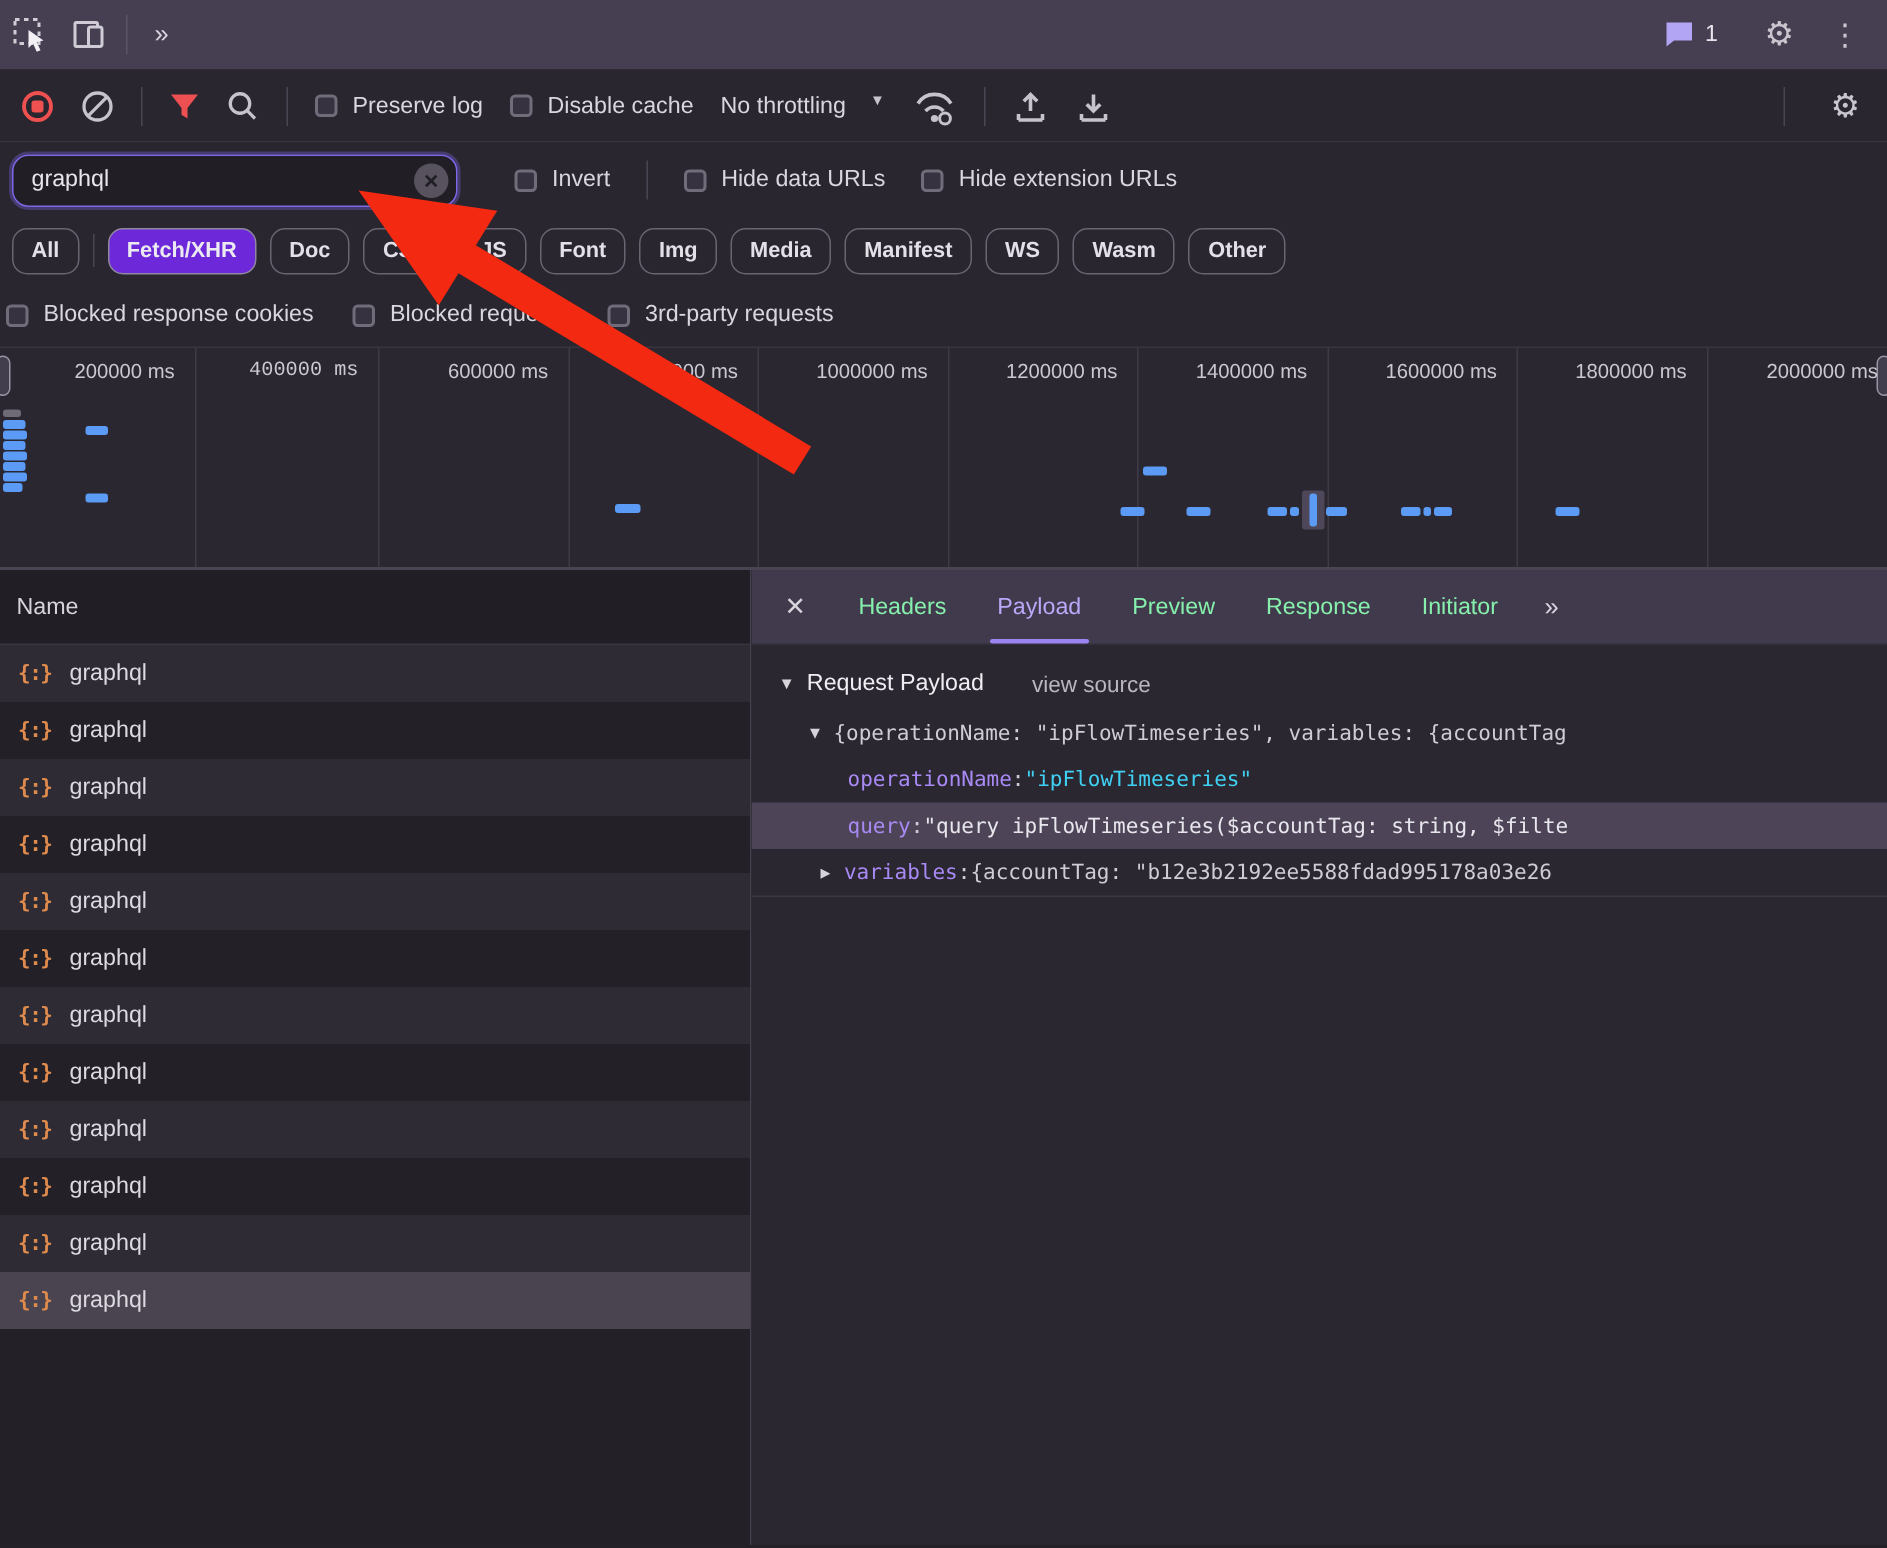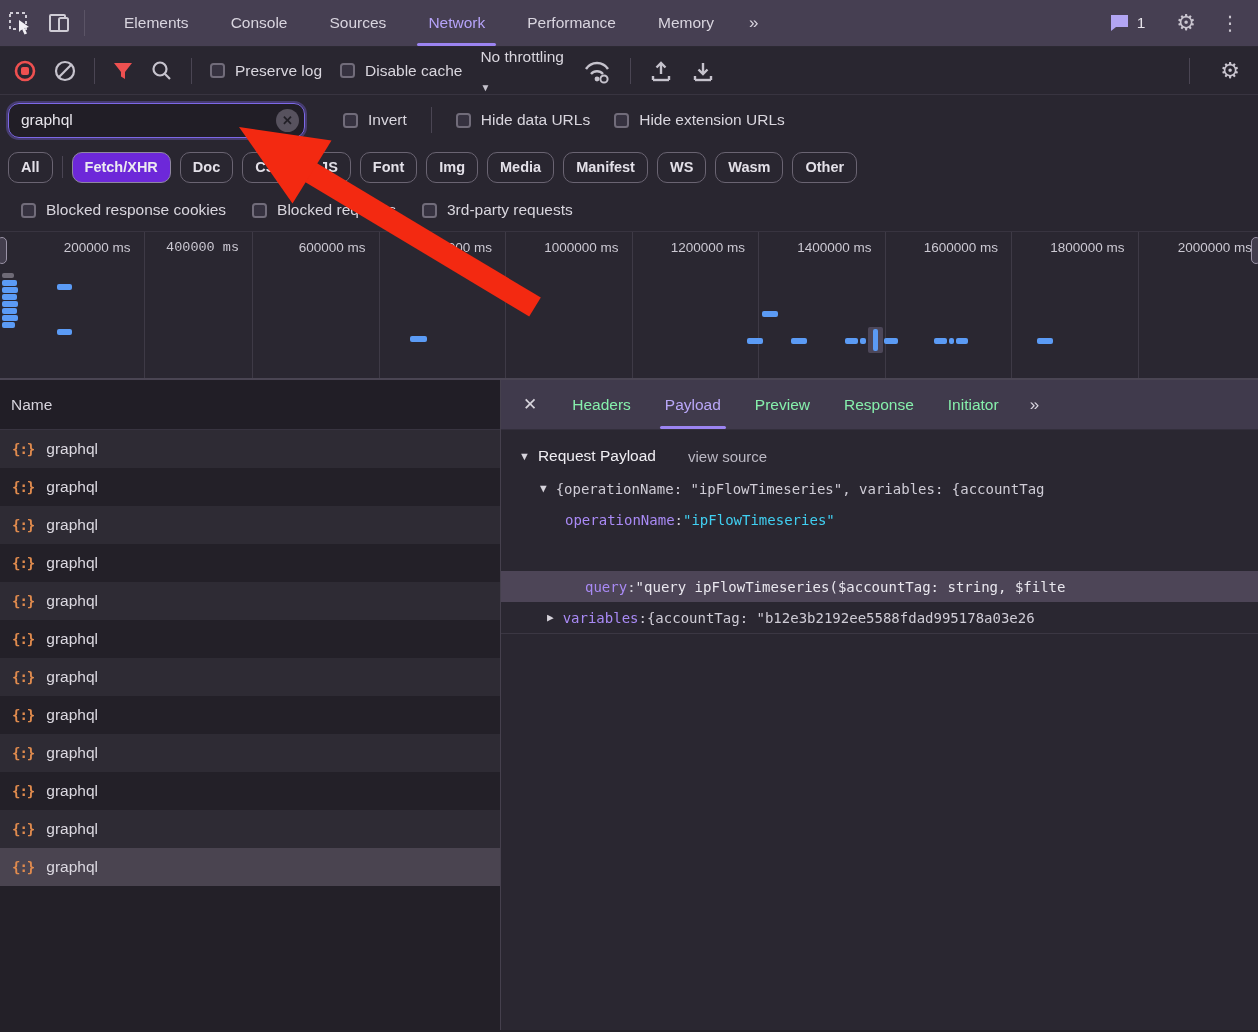--- a/index.html
+++ b/index.html
@@ -25,21 +25,21 @@
   .kebab { font-size:20px; letter-spacing:0; }
 
   
   .row { display:flex; align-items:center; background:#292630; }
   .vsep { width:1px; height:26px; background:#4a4553; }
   .cb { width:15px; height:15px; border:2px solid #716c7a; border-radius:3.5px;
         background:#363240; flex:0 0 auto; }
   .cb-group { display:flex; align-items:center; gap:10px; font-size:15.5px; color:#d9d6de; }
 
   .toolbar { height:48px; gap:18px; padding-left:14px; border-bottom:1px solid #383440; }
-  .throttle { display:flex; align-items:flex-start; gap:16px; font-size:15.5px; color:#d9d6de;flex-direction:column; }
+  .throttle { display:flex; align-items:flex-start; gap:16px; font-size:15.5px; color:#d9d6de; }
   .caret { font-size:10px; color:#c6c3cd; }
   .toolbar .spacer { flex:1; }
   .toolbar .gear { padding-right:18px; }
 
   
   .filter-row { height:50px; gap:24px; padding-left:8px; }
   .filter-box { position:relative; width:297px; height:35px; }
   .filter-input { width:100%; height:100%; background:#211e26; border:1.5px solid #7d68e8;
                   outline:2px solid rgba(125,104,232,.35); border-radius:11px;
                   color:#e8e6ec; font-size:15.5px; padding:0 36px 0 12px;
@@ -49,21 +49,21 @@
                display:flex; align-items:center; justify-content:center; }
 
   
   .chips-row { height:44px; gap:9px; padding-left:8px; }
   .chip { height:31px; display:flex; align-items:center; padding:0 12px; border-radius:10px;
           border:1.5px solid #6a6472; font-size:14.5px; font-weight:600; color:#e3e0e8; }
   .chip.active { background:#6d28d9; border-color:#8f87a0; color:#eceaf1; }
   .chips-row .vsep { height:22px; }
 
   
-  .adv-row { height:43px; gap:26px; padding-left:21px; border-bottom:1px solid #383440; }
+  .adv-row { height:43px; gap:26px; padding-left:4px; border-bottom:1px solid #383440; }
 
   
   .timeline { position:relative; height:148px; background:#2a2731; overflow:hidden;
               border-bottom:2px solid #4a4553; }
   .tl-col { position:absolute; top:0; bottom:0; border-right:1px solid #3e3a46; }
   .tl-label { position:absolute; top:8px; right:13px; font-size:13.5px; color:#cbc8d2; white-space:nowrap; }
   .tl-mark { position:absolute; height:6px; border-radius:2px; background:var(--wblue,#5b9bf5); }
   .tl-mark.grey { background:#6e6a76; }
   .tl-markbox { position:absolute; background:#4d4759; border-radius:2px; }
   .tl-handle { position:absolute; top:5px; width:10px; height:27px; border-radius:5px;
@@ -127,28 +127,20 @@
         <polygon points="12,10 22,17 17.5,18 20,23.5 17.5,24.5 15,19 12,22" fill="#f2f0f5"></polygon>
       </svg>
     </div>
     <div class="icon-btn">
       <svg class="glyph" width="26" height="26" viewBox="0 0 26 26">
         <rect x="3" y="5" width="15" height="16" fill="none" stroke="#cfccd5" stroke-width="2" rx="1"></rect>
         <rect x="12" y="8" width="9" height="13" fill="#463f52" stroke="#cfccd5" stroke-width="2" rx="1.5"></rect>
       </svg>
     </div>
     <div class="tb-sep"></div>
-    <div class="tabs" id="main-tabs">
-        <div class="tab">Elements</div>
-        <div class="tab">Console</div>
-        <div class="tab">Sources</div>
-        <div class="tab active">Network</div>
-        <div class="tab">Performance</div>
-        <div class="tab">Memory</div>
-      </div>
     <div class="more-tabs">»</div>
     <div class="tabbar-right">
       <div class="issues">
         <svg class="glyph" width="21" height="20" viewBox="0 0 21 20">
           <path d="M2 2 h17 v12 h-12 l-5 4 z" fill="#b2a5f3"></path>
         </svg>
         <span>1</span>
       </div>
       <div class="tb-sep"></div>
       <div class="gear">⚙</div>
@@ -257,21 +249,21 @@
       </div>
       <div class="cb-group">
         <span class="cb"></span>
         <span>3rd-party requests</span>
       </div>
     </div>
 
   <div class="timeline" id="timeline">
     <div class="tl-handle" style="left:-3px;"></div>
     <div class="tl-handle" style="right:-3px;"></div>
-  <div class="tl-col" style="left: 18px; width: 126.5px;">
+  <div class="tl-col" style="left: 4px; width: 126.5px;">
         <span class="tl-label">200000 ms</span>
       </div>
       <div class="tl-col" style="left: 126.5px; width: 126.5px; font-family: Liberation Mono, monospace;">
         <span class="tl-label">400000 ms</span>
       </div>
       <div class="tl-col" style="left: 253px; width: 126.5px;">
         <span class="tl-label">600000 ms</span>
       </div>
       <div class="tl-col" style="left: 379.5px; width: 126.5px;">
         <span class="tl-label">800000 ms</span>
@@ -397,21 +389,21 @@
         <div class="p-row mono" style="padding-left:39px;">
           <span class="tri">▼</span>
           <span>{operationName: "ipFlowTimeseries", variables: {accountTag</span>
         </div>
         <div id="payload-rows">
             <div class="p-row mono" style="padding-left: 64px;">
               <span class="k">operationName</span>
               <span>: </span>
               <span class="v-cyan">"ipFlowTimeseries"</span>
             </div>
-            <div class="p-row mono selected" style="padding-left: 84px; margin-top: 36px;">
+            <div class="p-row mono selected" style="padding-left: 64px;">
               <span class="k">query</span>
               <span>: </span>
               <span class="v-plain">"query ipFlowTimeseries($accountTag: string, $filte</span>
             </div>
             <div class="p-row mono" style="padding-left: 46px;">
               <span class="tri">▶</span>
               <span class="k">variables</span>
               <span>: </span>
               <span class="v-muted">{accountTag: "b12e3b2192ee5588fdad995178a03e26</span>
             </div>

